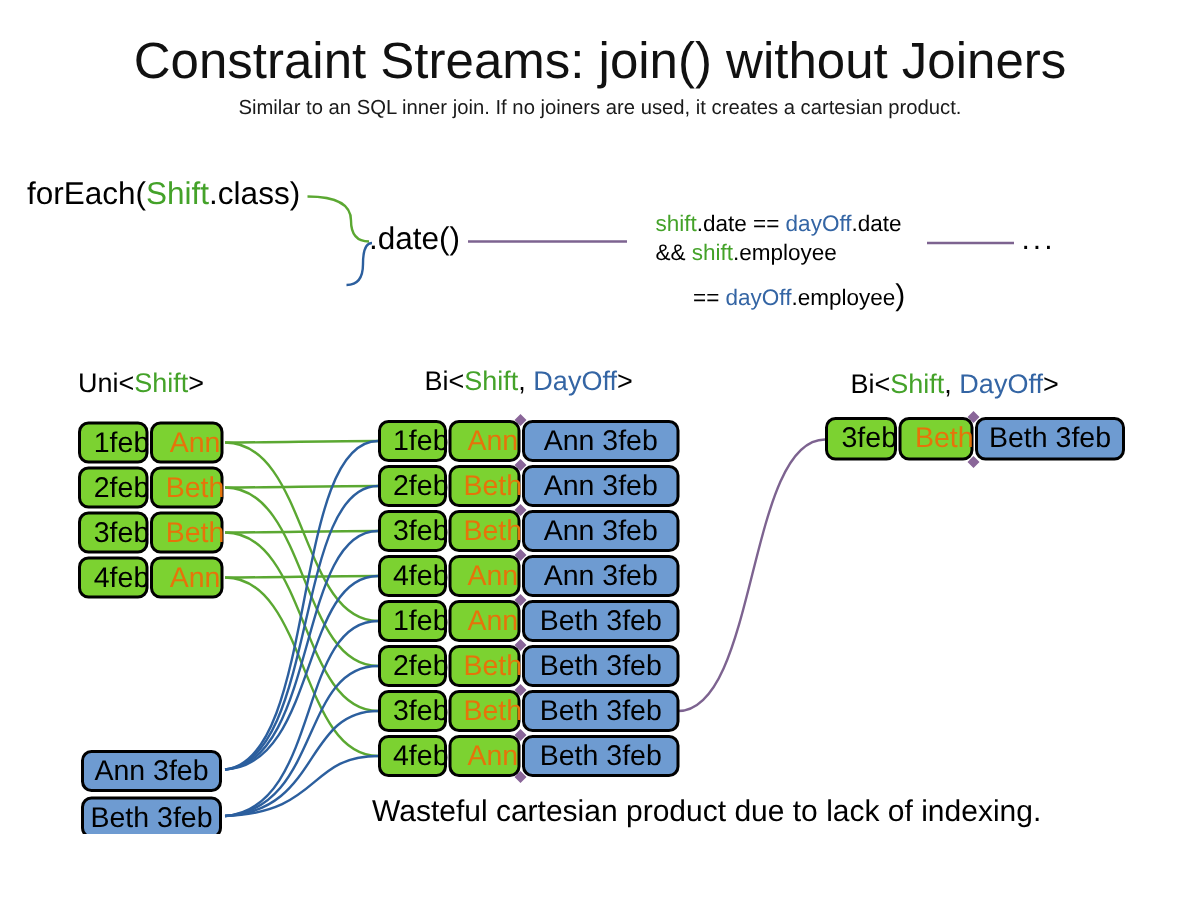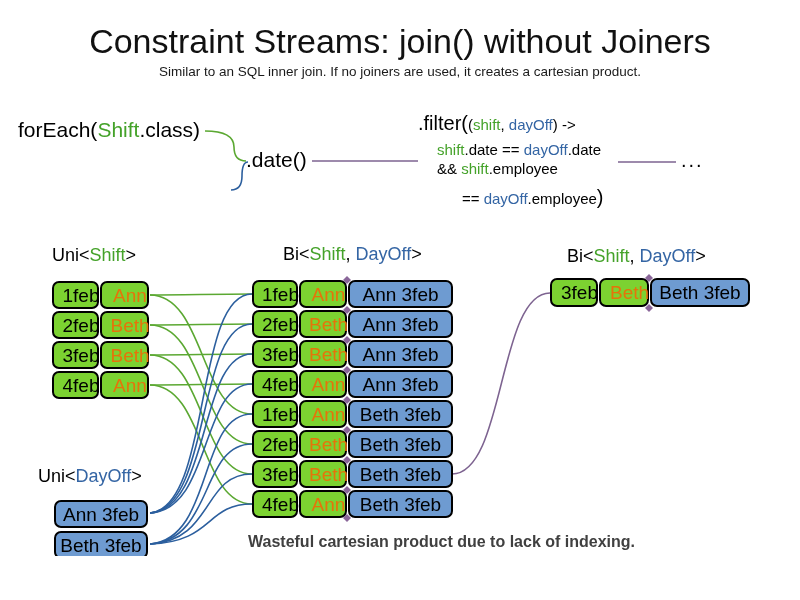--- a/index.html
+++ b/index.html
@@ -28,21 +28,21 @@
   .cell{
     box-sizing:border-box;height:28px;border:2px solid #000;border-radius:7px;
     display:flex;align-items:center;justify-content:center;
     font-size:19px;line-height:1;white-space:nowrap;
   }
   .gcell{background:#7CD231;padding-left:11px;}
   .bcell{background:#6E9BD1;}
   .name{color:#E6730A;}
   .stack28 .row{margin-bottom:2px;}
 
-  .note{font-size:16px;color:#404040;line-height:27px;white-space:nowrap;font-weight:bold;}
+  .note{font-size:20px;color:#000000;line-height:27px;white-space:nowrap;}
 </style>
 </head>
 <body>
 
 <div id="slide">
 
   <svg id="wires" viewBox="0 0 800 600">
     <g fill="none" stroke-width="1.6">
       <path stroke="#5BA832" d="M205,131 Q234,131 234,147 Q234,161 246,161"></path>
       <path stroke="#2C5F9E" d="M231,190 Q242,190 242,176 Q242,162 248,162"></path>
@@ -72,21 +72,20 @@
     <path fill="none" stroke="#7D6390" stroke-width="1.6" d="M452,474 C505,474 498,293 550,293"></path>
     <path fill="#8A6699" d="M347,276 l4,4 -4,4 -4,-4 Z M347,306 l4,4 -4,4 -4,-4 Z M347,336 l4,4 -4,4 -4,-4 Z M347,366 l4,4 -4,4 -4,-4 Z M347,396 l4,4 -4,4 -4,-4 Z M347,426 l4,4 -4,4 -4,-4 Z M347,456 l4,4 -4,4 -4,-4 Z M347,486 l4,4 -4,4 -4,-4 Z M347,514 l4,4 -4,4 -4,-4 Z M649,274 l4,4 -4,4 -4,-4 Z M649,304 l4,4 -4,4 -4,-4 Z"></path>
   </svg>
 
   <div class="abs layer title">Constraint Streams: join() without Joiners</div>
   <div class="abs layer subtitle">Similar to an SQL inner join. If no joiners are used, it creates a cartesian product.</div>
 
   <div class="abs layer code" style="left:18px;top:118px;"><span>forEach(</span><span class="green">Shift</span><span>.class)</span></div>
   <div class="abs layer code" style="left:246px;top:148px;">.date()</div>
 
-  <div class="abs layer filter-head" style="left:418px;top:112px;"><span>.filter(</span><span class="small">(</span><span class="small green">shift</span><span class="small">, </span><span class="small blue">dayOff</span><span class="small">) -&gt;</span></div>
   <div class="abs layer filter-line" style="left:437px;top:160px;"><span>&amp;&amp; </span><span class="green">shift</span><span>.employee</span></div>
   <div class="abs layer filter-line" style="left:437px;top:141px;"><span class="green">shift</span><span>.date == </span><span class="blue">dayOff</span><span>.date</span></div>
   <div class="abs layer filter-line" style="left:462px;top:186px;"><span>== </span><span class="blue">dayOff</span><span>.employee</span><span class="bigparen">)</span></div>
   <div class="abs layer dots" style="left:681px;top:149px;">...</div>
 
   <div class="abs layer tbl-header" style="left:52px;top:245px;"><span>Uni&lt;</span><span class="green">Shift</span><span>&gt;</span></div>
   <div class="abs layer stack28" style="left:52px;top:281px;">
     <div class="row">
         <div class="cell gcell" style="width:47px;">1feb</div>
         <div class="cell gcell name" style="width:49px;">Ann</div>
@@ -151,21 +150,20 @@
 
   <div class="abs layer tbl-header" style="left:567px;top:246px;"><span>Bi&lt;</span><span class="green">Shift</span><span>, </span><span class="blue">DayOff</span><span>&gt;</span></div>
   <div class="abs layer" style="left:550px;top:278px;">
     <div class="row">
         <div class="cell gcell" style="width:48px;height:29px;">3feb</div>
         <div class="cell gcell name" style="width:50px;height:29px;">Beth</div>
         <div class="cell bcell" style="width:100px;height:29px;">Beth 3feb</div>
       </div>
   </div>
 
-  <div class="abs layer tbl-header" style="left:38px;top:466px;"><span>Uni&lt;</span><span class="blue">DayOff</span><span>&gt;</span></div>
   <div class="abs layer" style="left:54px;top:500px;">
     <div class="row" style="margin-bottom:3px;">
         <div class="cell bcell" style="width:94px;">Ann 3feb</div>
       </div>
     <div class="row">
         <div class="cell bcell" style="width:94px;">Beth 3feb</div>
       </div>
   </div>
 
   <div class="abs layer note" style="left:248px;top:528px;">

